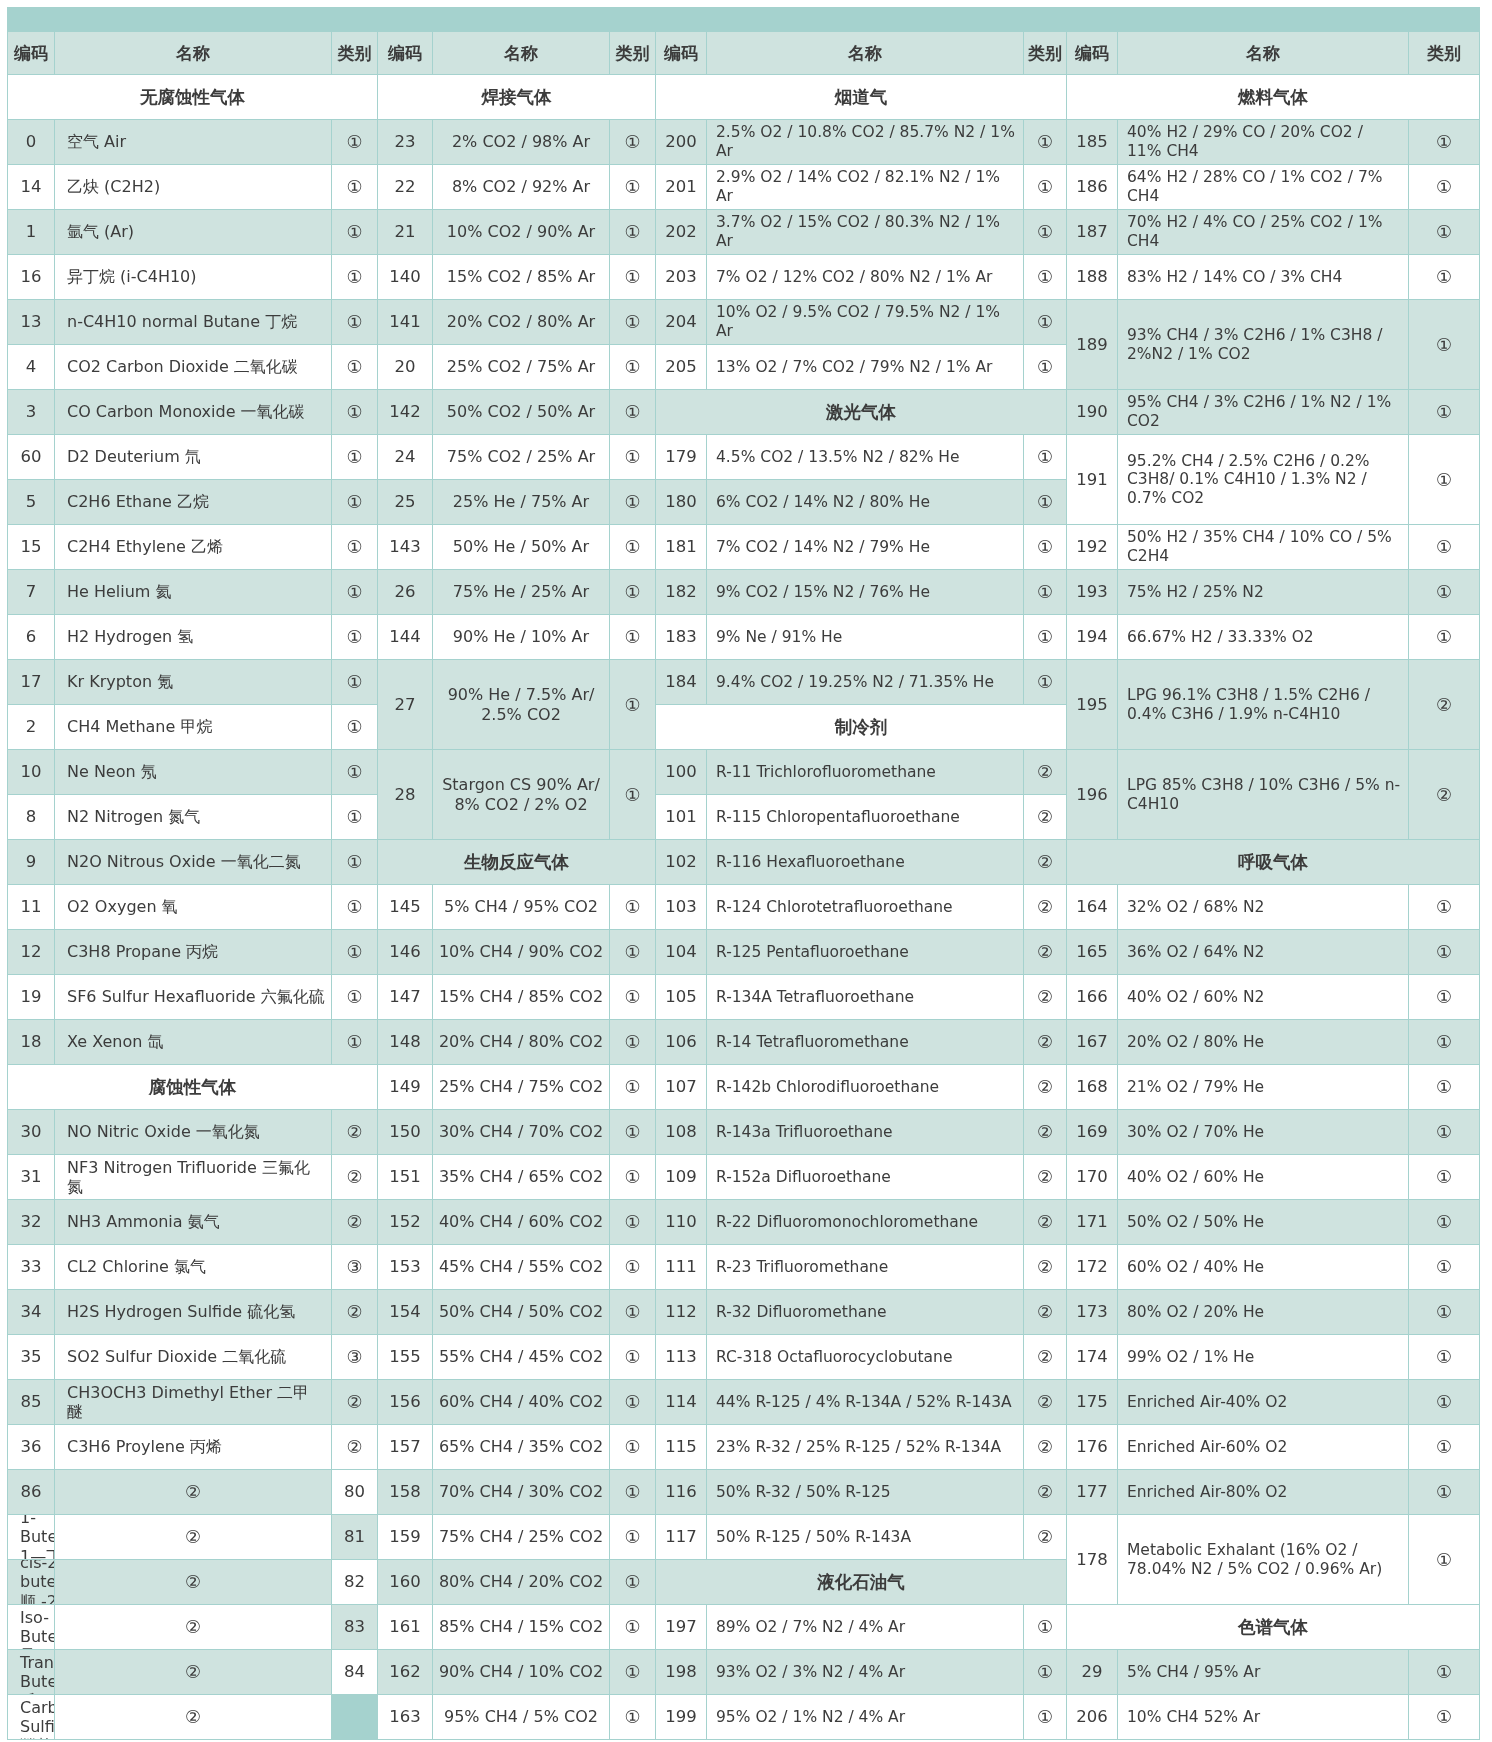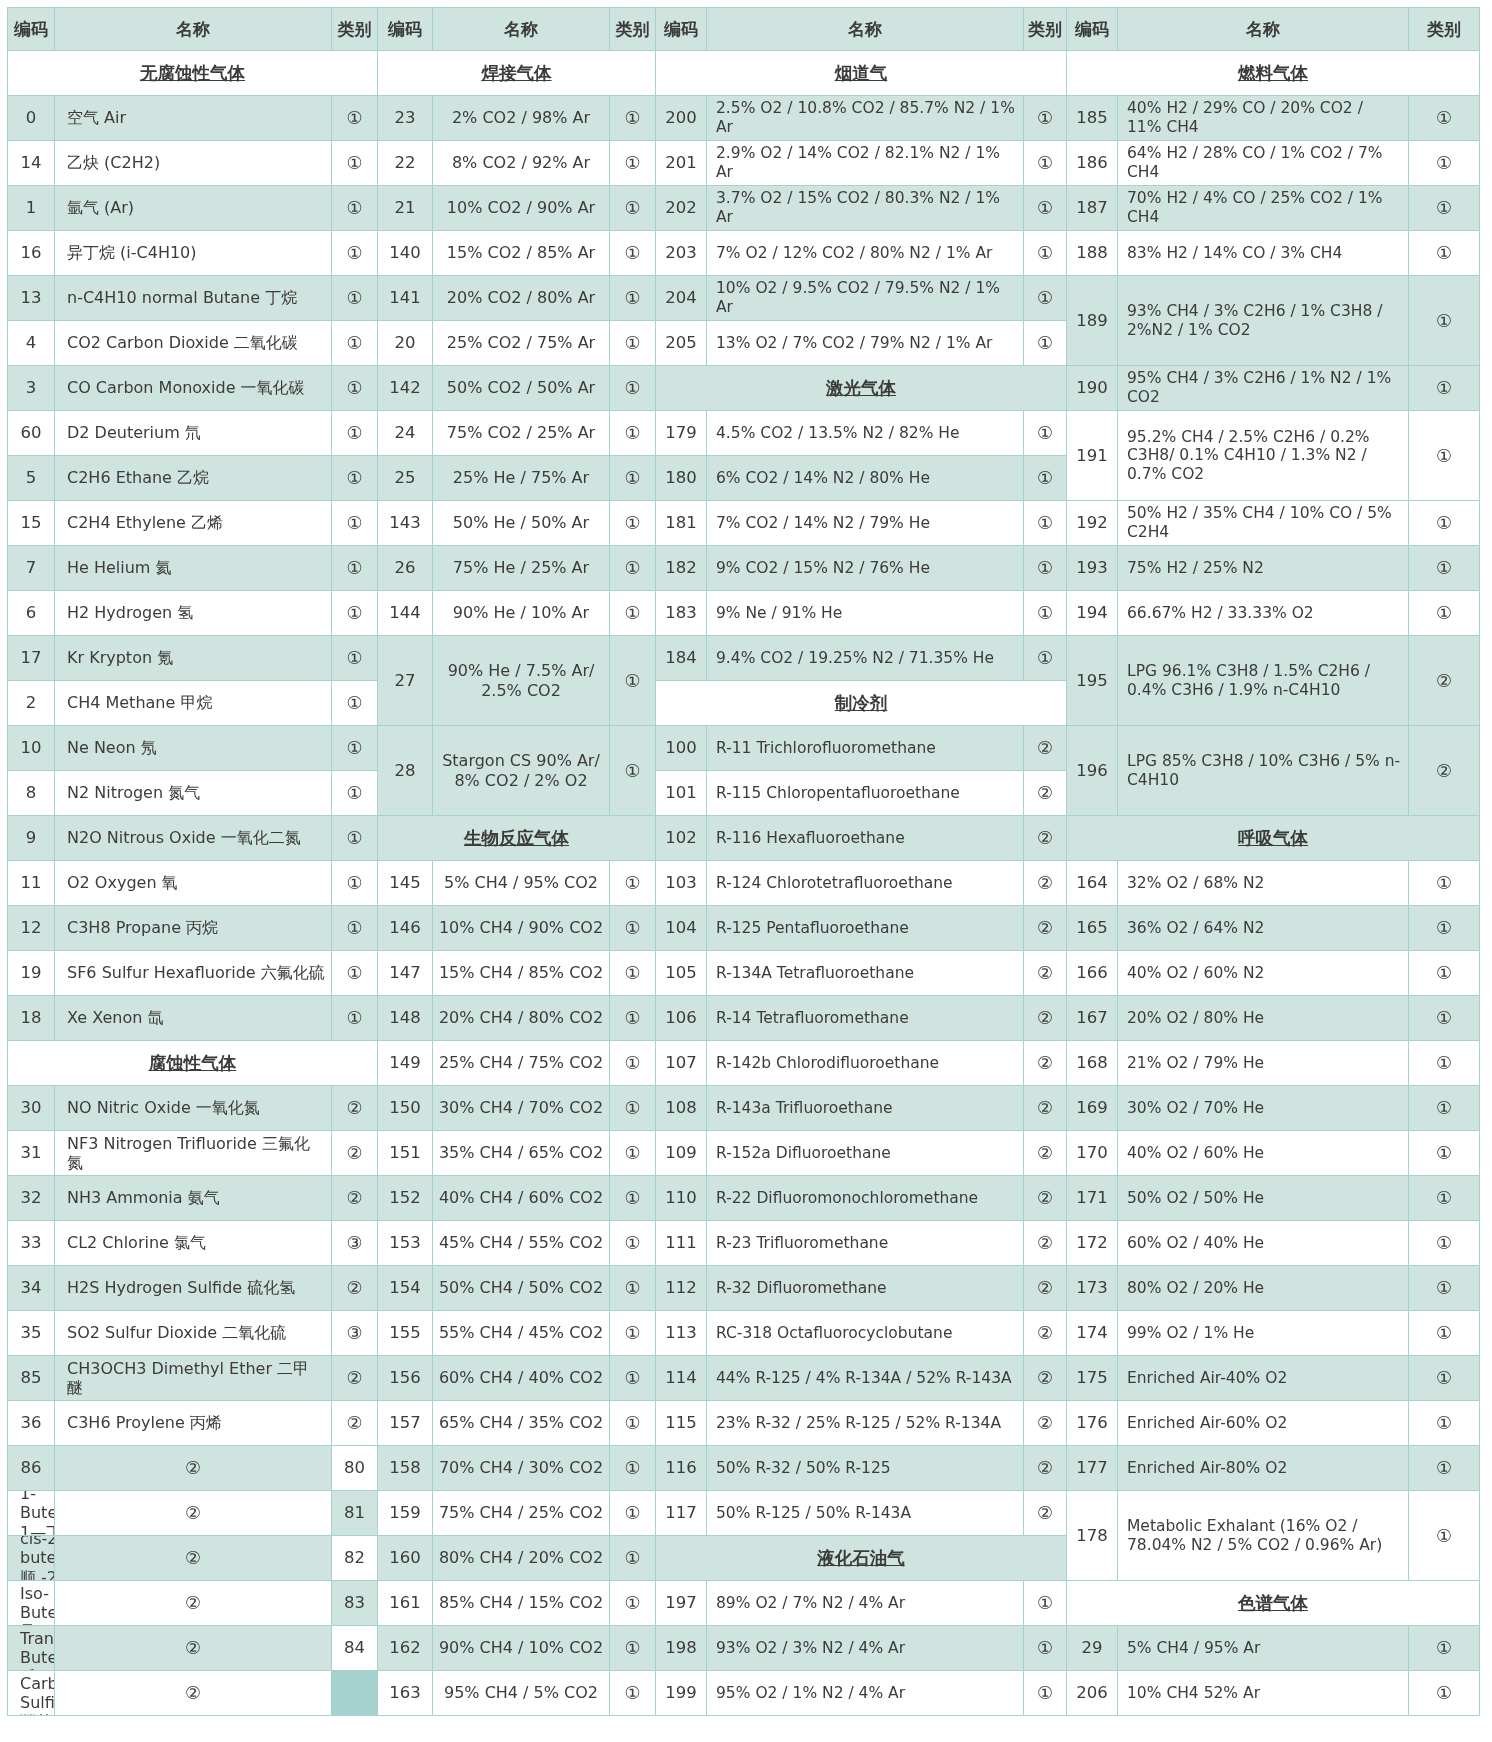--- a/index.html
+++ b/index.html
@@ -4,33 +4,33 @@
 <style>
   :root{
     --teal:#cfe3df; --white:#ffffff; --border:#a5d2ce; --text:#3c3c3c;
   }
   html,body{margin:0;padding:0;background:#ffffff;}
   body{font-family:"DejaVu Sans","Liberation Sans",sans-serif;color:var(--text);}
   .table-wrap{
     display:flex; gap:1px; background:var(--border);
     border:1px solid var(--border); width:max-content; margin:7px;
   }
-  .group{ display:grid; grid-auto-rows:44px; grid-template-rows:42px; gap:1px; background:var(--border); }
+  .group{ display:grid; grid-auto-rows:44px; grid-template-rows:42px; gap:1px; background:var(--border);margin-top:24px; }
   .g0{ grid-template-columns:46px 276px 45px; }
   .g1{ grid-template-columns:54px 176px 45px; }
   .g2{ grid-template-columns:50px 316px 42px; }
   .g3{ grid-template-columns:50px 290px 70px; }
   .cell{
     display:flex; align-items:center; justify-content:center;
     background:var(--white); font-size:16px; line-height:1.2; overflow:hidden;
     text-align:center;
   }
   .teal{ background:var(--teal); }
   .hdr{ font-weight:700; font-size:17px; background:var(--teal); }
-  .section{ grid-column:1 / -1; font-weight:700; font-size:17.5px;text-decoration:underline; }
+  .section{ grid-column:1 / -1; font-weight:700; font-size:17.5px; }
   .name{ justify-content:flex-start; text-align:left; padding:2px 6px 2px 12px; }
   .g1 .name{ justify-content:center; text-align:center; padding:18px 4px; }
   .g2 .name, .g3 .name{ font-size:15.5px; padding-left:9px; }
   .cat{ font-size:18px; }
   .code{ font-size:16.5px; }
   .span2{ grid-row:span 2; }
 </style>
 </head>
 <body>
 

